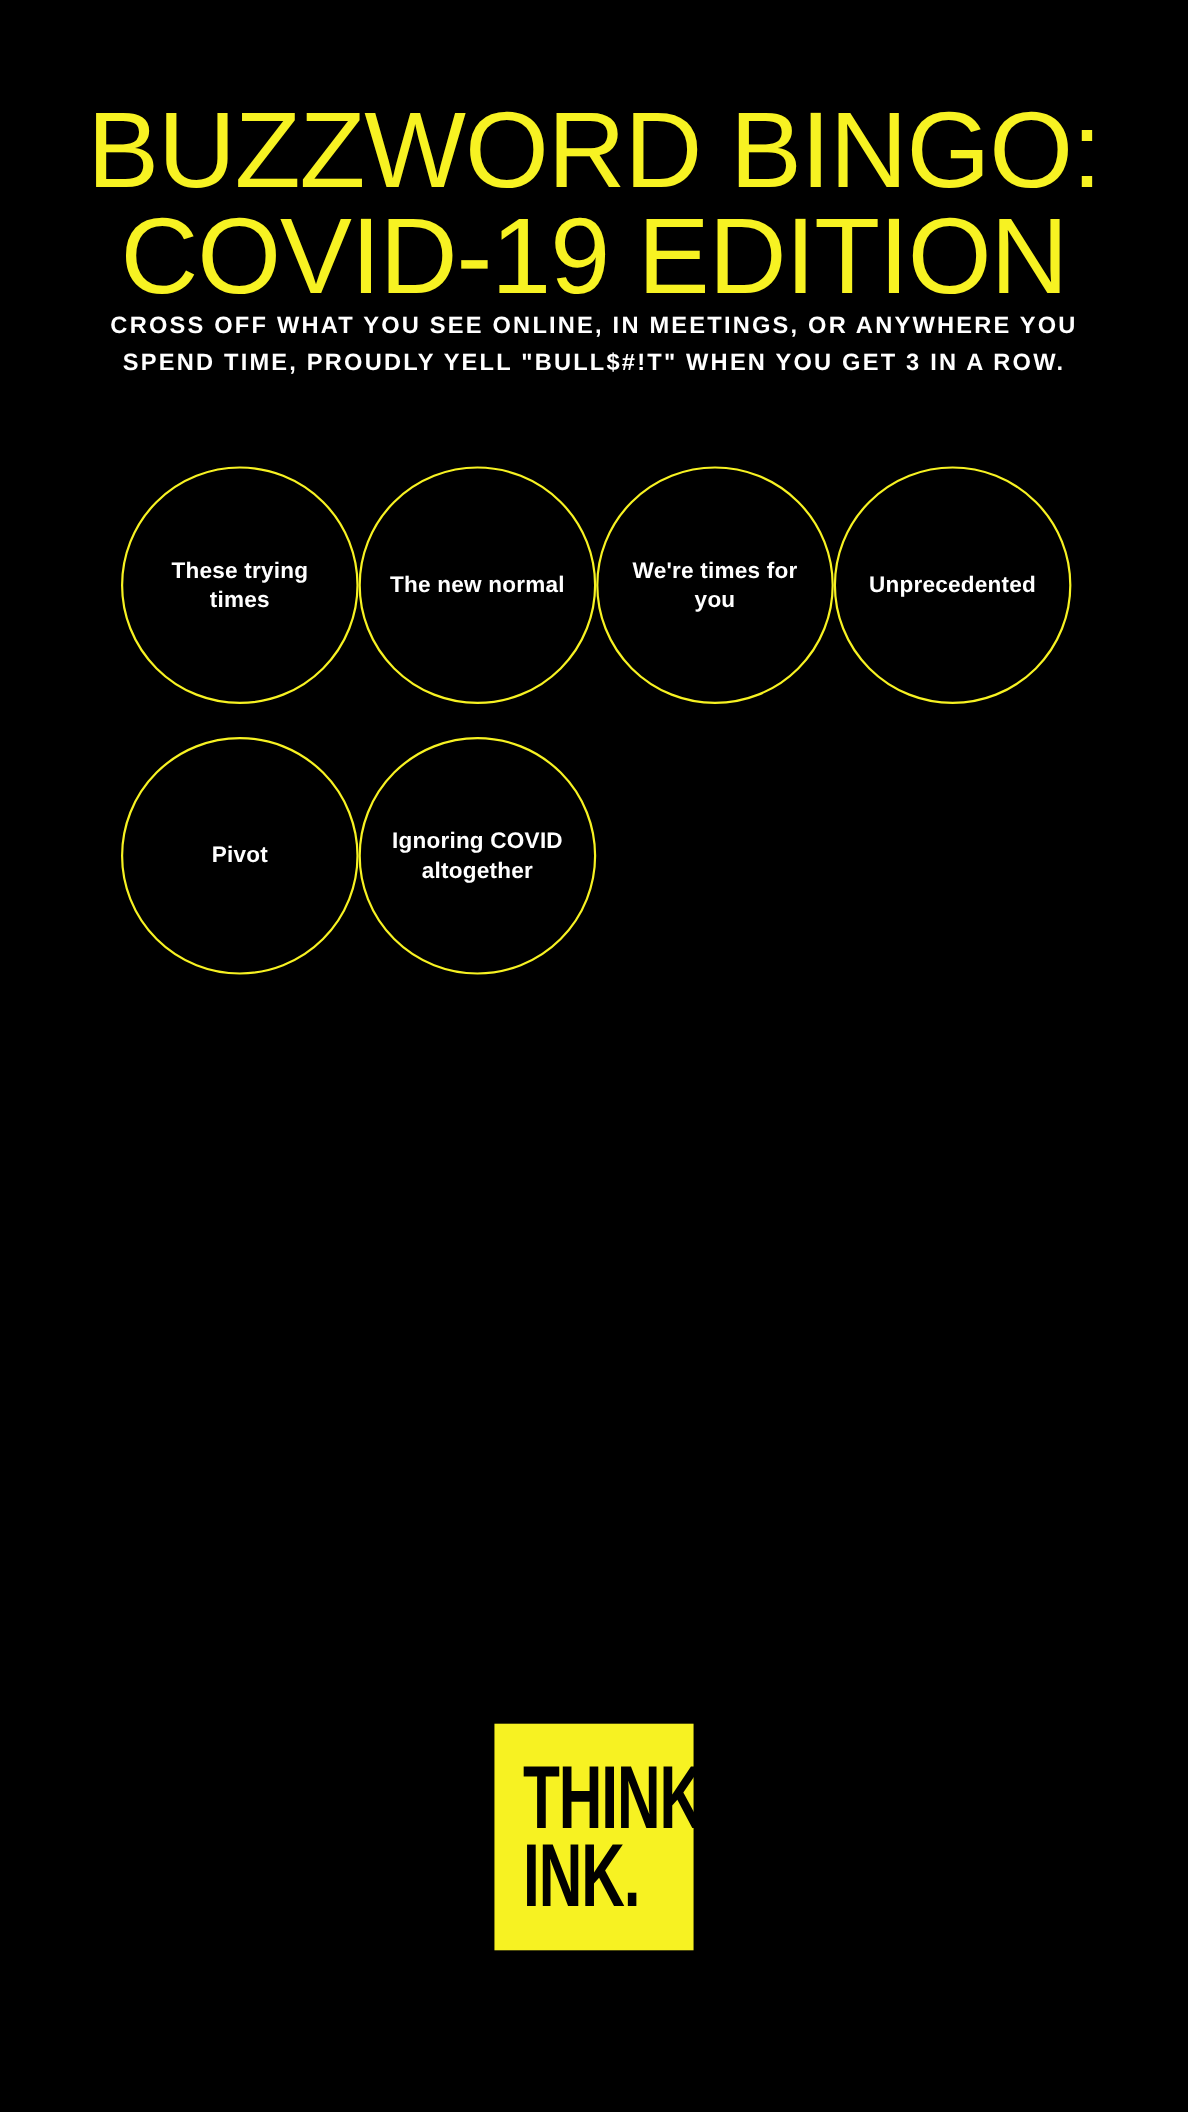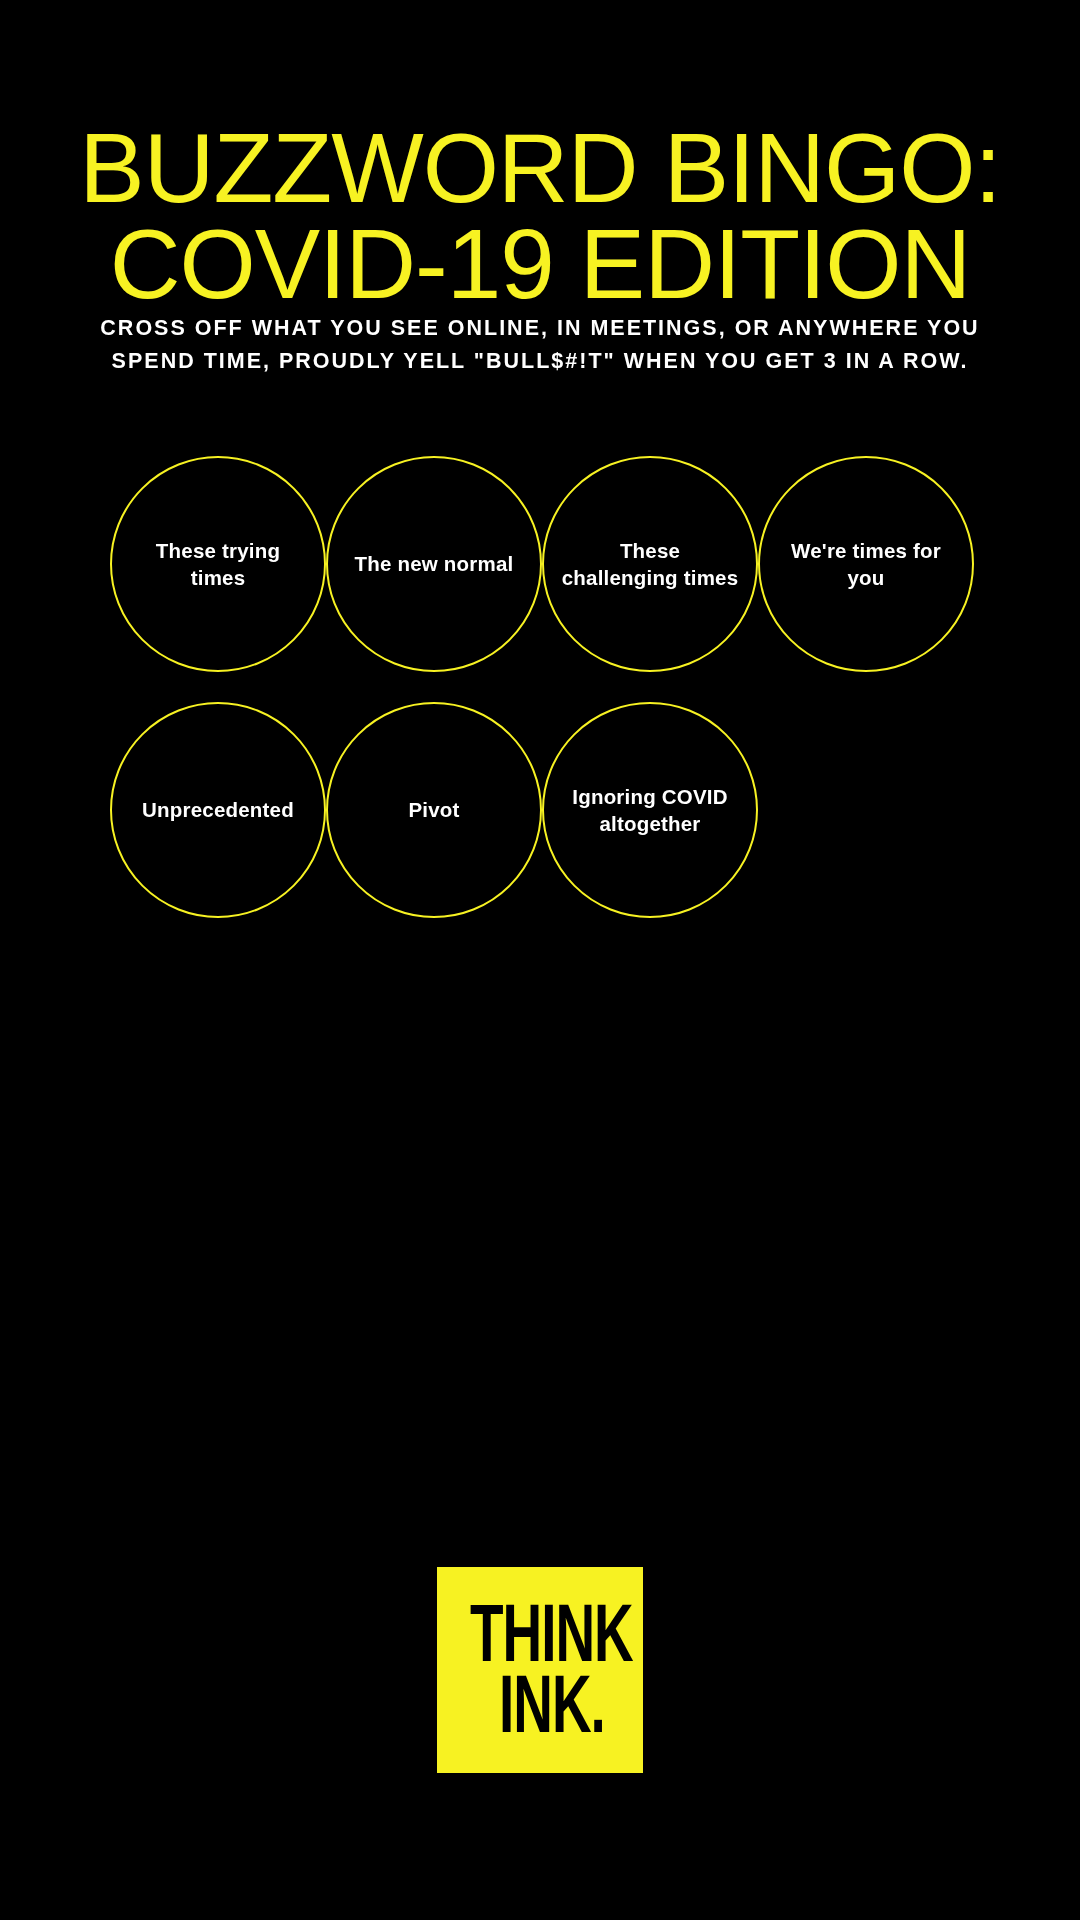--- a/index.html
+++ b/index.html
@@ -18,21 +18,21 @@
   .poster {
     width: 1080px;
     height: 1920px;
     background: #000000;
     position: relative;
     display: flex;
     flex-direction: column;
     align-items: center;
   }
   .title {
-    margin-top: 120px;
+    margin-top: 88px;
     width: 1010px;
     text-align: center;
     color: #f7f222;
     font-family: "Liberation Sans", sans-serif;
     font-size: 98px;
     line-height: 0.98;
     font-weight: 400;
     letter-spacing: -1px;
     text-transform: uppercase;
   }
@@ -80,27 +80,27 @@
     font-size: 20.5px;
     line-height: 1.32;
     font-weight: 700;
     letter-spacing: 0.2px;
   }
   .logo {
     position: absolute;
     left: 50%;
     transform: translateX(-50%);
     top: 1567px;
-    width: 206px;
+    width: 181px;
     height: 206px;
     background: #f7f222;
     display: flex;
     flex-direction: column;
     justify-content: center;
-    align-items: center;
+    align-items: flex-start;
     padding-left: 26px;
     box-sizing: border-box;
   }
   .logo-line {
     color: #000000;
     font-family: "Liberation Sans", sans-serif;
     font-weight: 700;
     font-size: 56px;
     line-height: 0.94;
     letter-spacing: -1px;
@@ -125,23 +125,20 @@
   <div class="subtitle">CROSS OFF WHAT YOU SEE ONLINE, IN MEETINGS, OR ANYWHERE YOU SPEND TIME, PROUDLY YELL "BULL$#!T" WHEN YOU GET 3 IN A ROW.</div>
 
   <div class="grid">
     <div class="cell">
         <span>These trying times</span>
       </div>
     <div class="cell">
         <span>The new normal</span>
       </div>
     <div class="cell">
-        <span>These challenging times</span>
-      </div>
-    <div class="cell">
         <span>We're times for you</span>
       </div>
     <div class="cell">
         <span>Unprecedented</span>
       </div>
     <div class="cell">
         <span>Pivot</span>
       </div>
     <div class="cell">
         <span>Ignoring COVID altogether</span>

